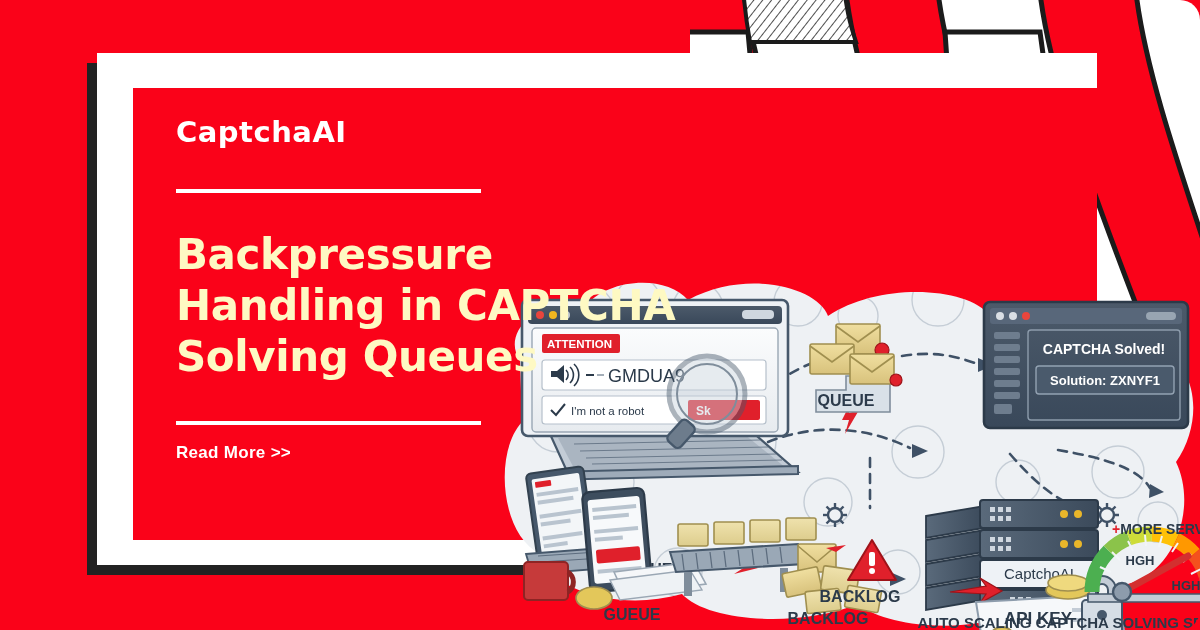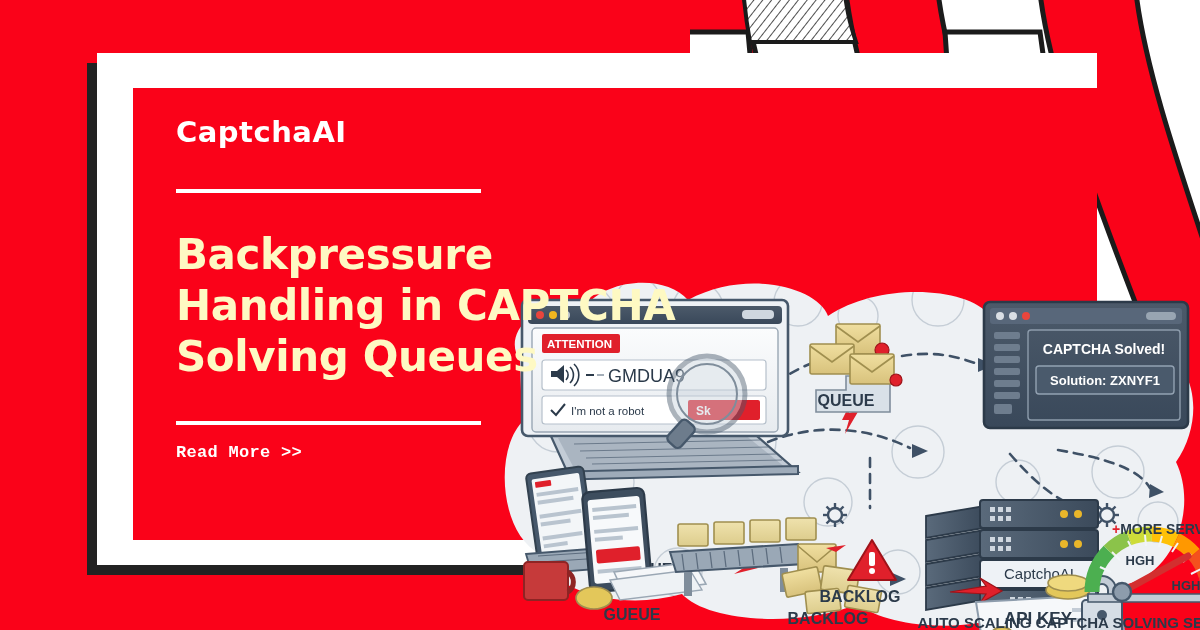--- a/index.html
+++ b/index.html
@@ -2,21 +2,21 @@
 <html><head>
 <meta charset="utf-8">
 <style>
   html,body{margin:0;padding:0;}
   body{
     width:1200px;height:630px;overflow:hidden;
     background:#FA0219;
     font-family:"Liberation Sans", sans-serif;
     position:relative;
   }
-  .stage{position:absolute;inset:0;overflow:hidden;}
+  .stage{position:absolute;inset:0;overflow:hidden;border-radius:20px;}
 
   
   .ribbons{position:absolute;left:690px;top:-10px;width:520px;height:330px;z-index:3;pointer-events:none;}
 
   
   .card-shadow{
     position:absolute;left:87px;top:63px;width:1000px;height:512px;
     background:#222222;z-index:4;
   }
   .card-white{
@@ -39,21 +39,21 @@
   .rule.bottom{width:305px;margin-top:0;}
   .headline{
     color:#fef9c3;font-weight:700;font-size:42px;line-height:1.22;
     letter-spacing:-.4px;margin-top:36px;width:520px;
     font-family:"DejaVu Sans", sans-serif;
   }
   .cta-wrap{margin-top:38px;}
   .cta{
     display:inline-block;color:#ffffff;font-weight:700;font-size:17px;
     letter-spacing:.3px;margin-top:18px;text-decoration:none;
-    font-family:Liberation Mono, monospace;
+    font-family:Liberation Sans, sans-serif;
   }
 
   
   .illus{position:absolute;left:498px;top:272px;width:702px;height:358px;z-index:8;}
 </style>
 </head>
 <body>
 
 <div class="stage">
 

